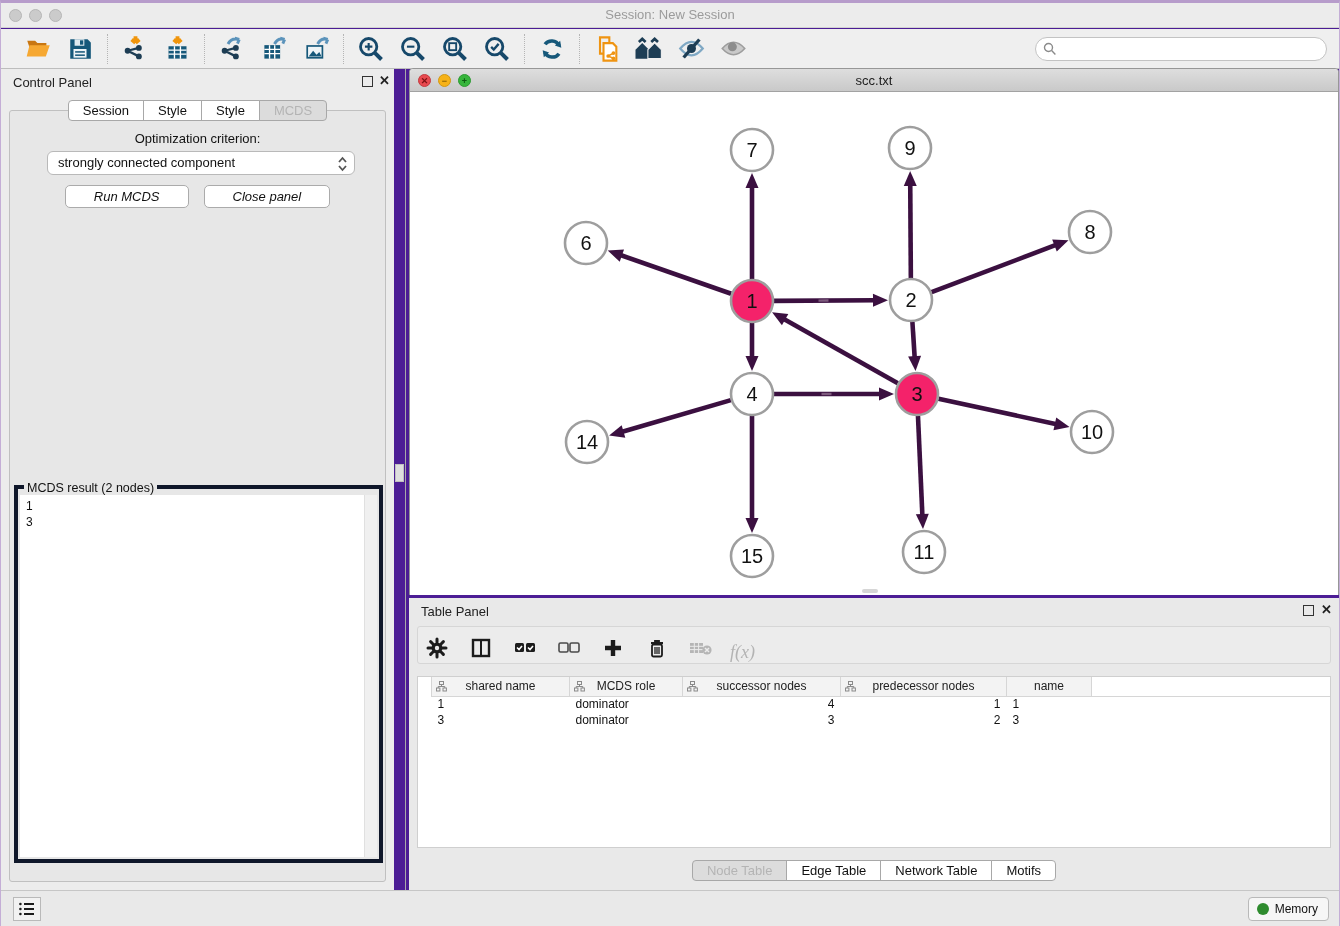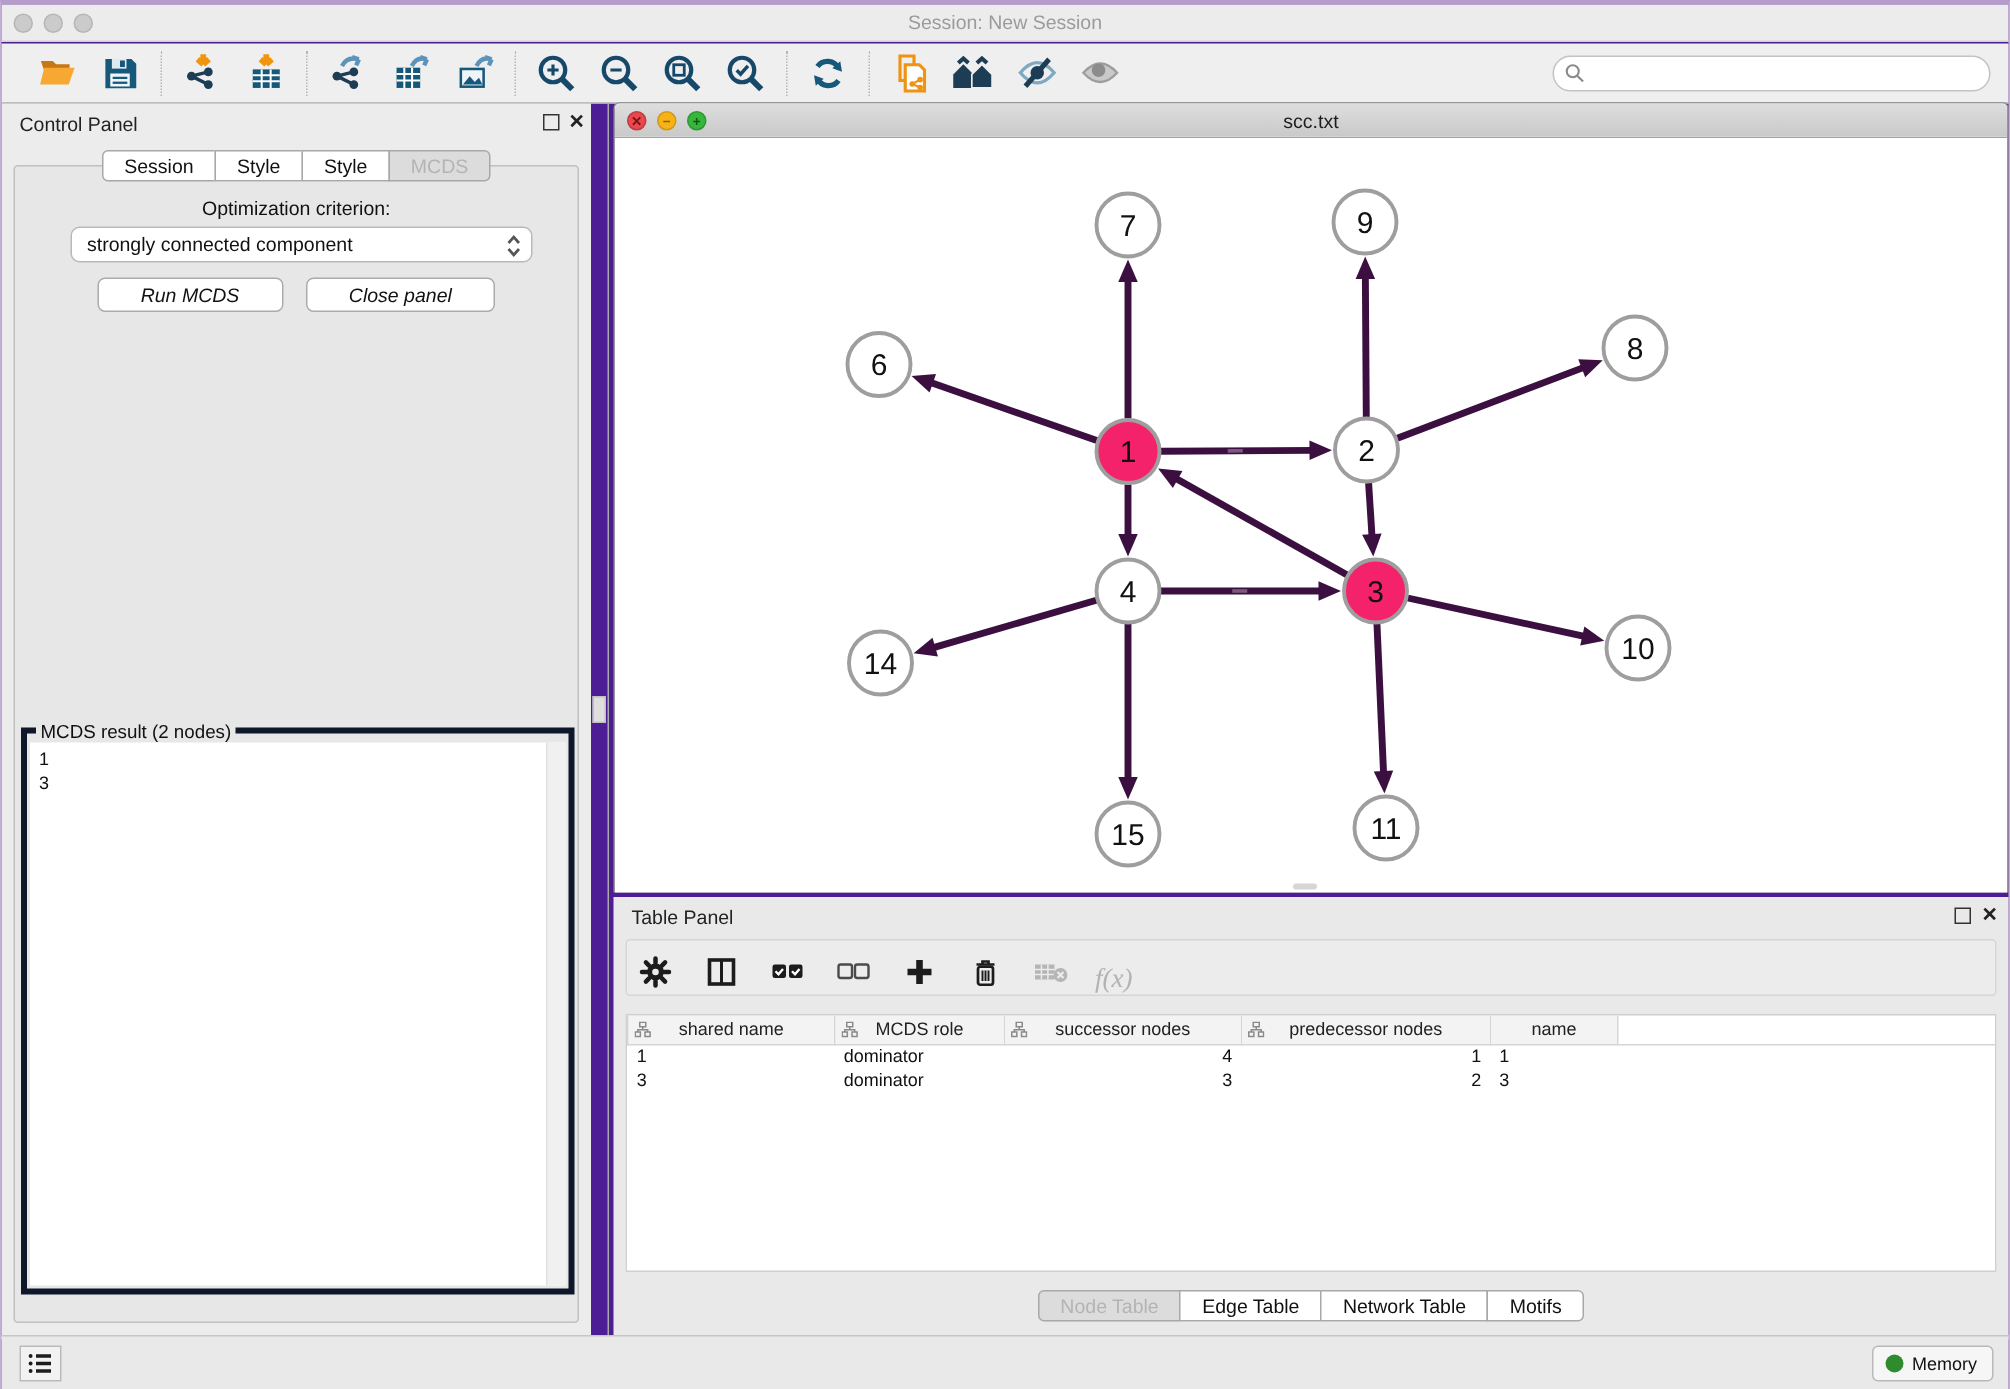--- a/index.html
+++ b/index.html
@@ -61,21 +61,21 @@
   .light.green { left:48px; background:#37b53c; border:1px solid #2b9a31; color:#0d5a12; }
   .net-canvas { position:absolute; left:0; top:23px; width:928px; height:503px; background:#fff; }
   .net-grip { position:absolute; left:452px; bottom:1px; width:16px; height:4px; background:#d6d6d6; border-radius:2px; }
 
   
   .table-panel { position:absolute; left:408px; top:595px; width:930px; height:295px; background:#e9e9e9; }
   .tp-head { position:absolute; left:0; top:0; width:100%; height:24px; }
   .tp-toolbar { position:absolute; left:8px; top:28px; width:914px; height:38px; background:#ececec; border:1px solid #d6d6d6; border-radius:3px; display:flex; align-items:flex-end; gap:14px; padding-left:4px; }
   .tp-btn { width:30px; height:30px; display:flex; align-items:center; justify-content:center; background:transparent; border:none; }
   .fx { font-family:"Liberation Serif", serif; font-style:italic; font-size:18px; color:#b3b3b3; }
-  .tp-table { position:absolute; left:8px; top:78px; width:914px; height:172px; background:#fff; border:1px solid #cfcfcf; overflow:hidden; }
+  .tp-table { position:absolute; left:8px; top:78px; width:914px; height:172px; background:#fff; border:1px solid #cfcfcf; overflow:hidden;padding-left:13px; }
   table.grid { border-collapse:collapse; table-layout:fixed; width:100%; }
   table.grid th { position:relative; height:19px; background:#f3f3f3; border:1px solid #d6d6d6; border-top:none; font-size:12px; font-weight:normal; color:#222; text-align:center; }
   table.grid th.filler { background:#fff; border:none; border-bottom:1px solid #d6d6d6; }
   table.grid td { height:16px; font-size:12px; color:#111; padding:0 6px; }
   td.al { text-align:left; } td.ar { text-align:right; }
   .th-icon { position:absolute; left:4px; top:4px; }
   .tp-tabs { position:absolute; left:0; top:262px; width:100%; display:flex; justify-content:center; }
 
   
   .statusbar { position:absolute; left:0; bottom:0; width:100%; height:36px; background:#e9e9e9; border-top:1px solid #c6c6c6; }

